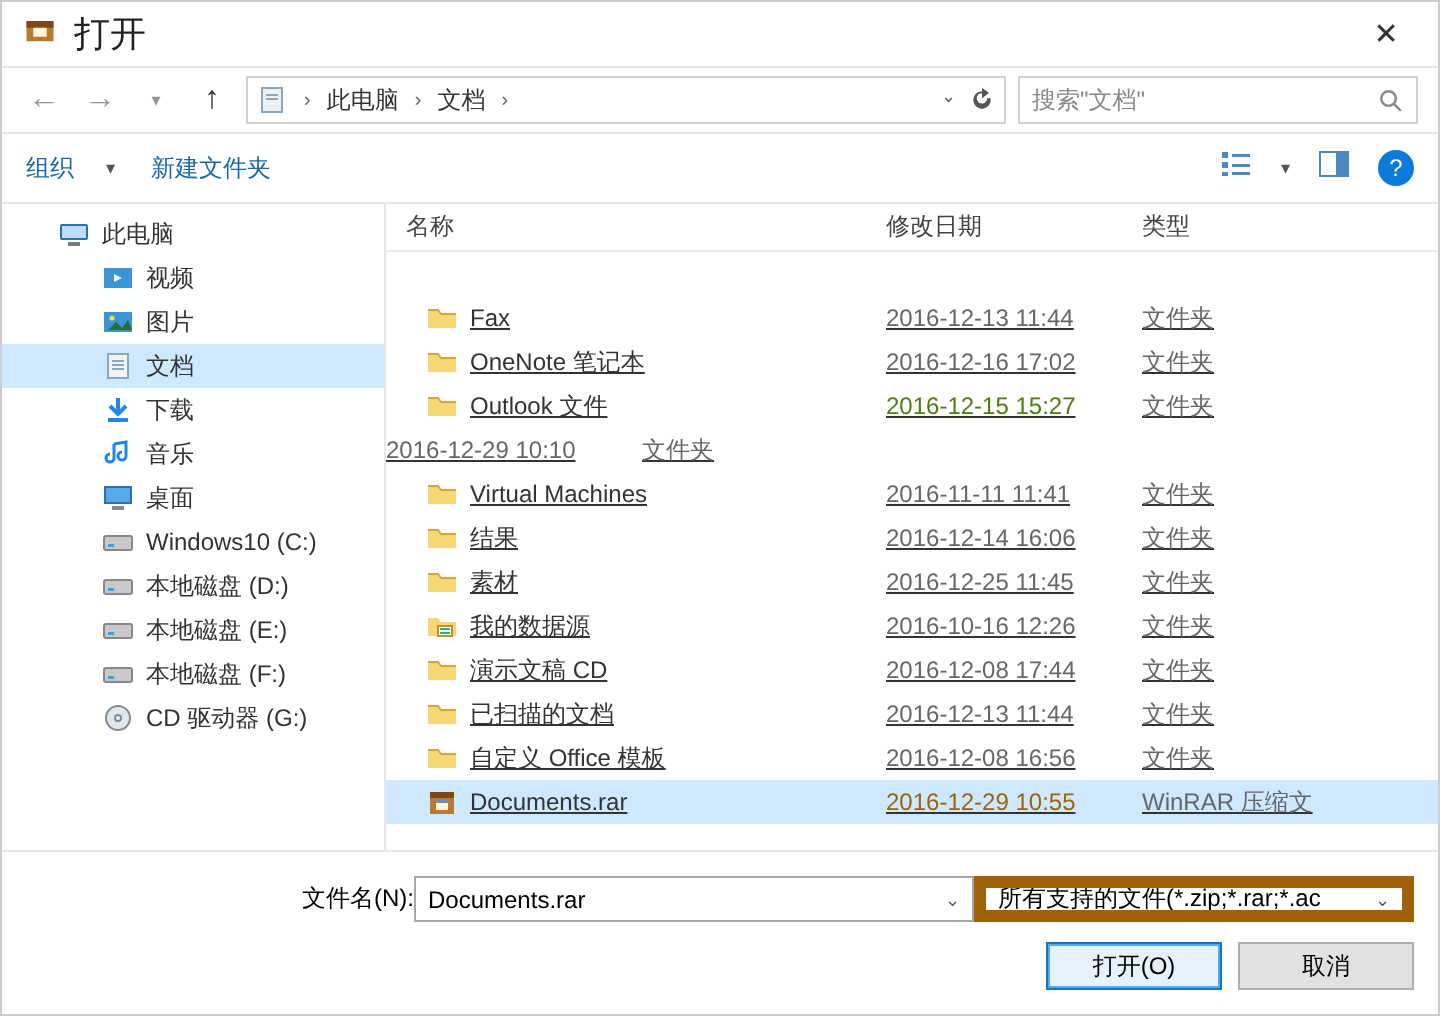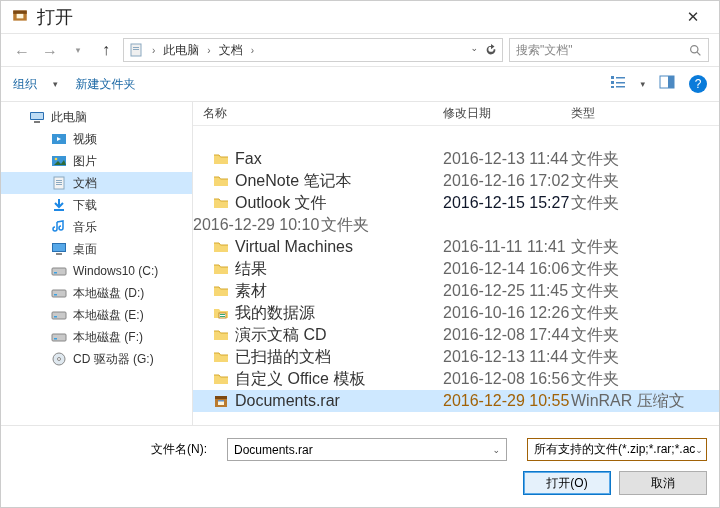--- a/index.html
+++ b/index.html
@@ -28,28 +28,28 @@
 .tree-row { display: flex; align-items: center; height: 22px; padding-left: 28px; gap: 6px; color: #333; cursor:pointer; white-space: nowrap;}
 .tree-row.child { padding-left: 50px; }
 .tree-row.selected { background: #cee8ff; }
 .t-icon { width: 16px; height: 16px; display:flex; align-items:center; justify-content:center;}
 .list { flex: 1; display: flex; flex-direction: column; min-width:0;gap:22px; }
 .list-header { display: flex; height: 24px; border-bottom: 1px solid #eaeaea; font-size: 12px; color: #444; }
 .col-name { width: 250px; padding-left: 10px; display:flex; align-items:center;}
 .col-date { width: 128px; display:flex; align-items:center;}
 .col-type { flex: 1; display:flex; align-items:center;}
 .list-body { flex: 1; overflow-y: auto; overflow-x: auto; }
-.list-row { display: flex; height: 22px; align-items: center; font-size: 16px; color: #333; cursor:pointer;}
+.list-row { display: flex; height: 22px; align-items: center; font-size: 12px; color: #333; cursor:pointer;text-decoration:underline;}
 .list-row.selected { background: #cee8ff; }
 .f-icon { width: 16px; height: 16px; margin: 0 6px 0 20px; display:flex; align-items:center; justify-content:center;}
 .bottom { border-top: 1px solid #e6e6e6; padding: 12px 12px 12px 0; display:flex; flex-direction:column; gap:10px; }
-.filename-row { display:flex; align-items:center; gap:20px; padding-left: 150px; }
+.filename-row { display:flex; align-items:center; gap:0; padding-left: 150px; }
 .filename-label { font-size: 12px; white-space:nowrap; }
 .filename-input { width: 280px; height: 23px; border: 1px solid #a7a7a7; font-size: 12px; padding: 0 6px; display:flex; align-items:center; justify-content:space-between;}
-.filter-dd { flex:1; height: 23px; border: 1px solid #a16207; font-size: 12px; padding: 0 6px; display:flex; align-items:center; justify-content:space-between; overflow:hidden; white-space:nowrap;}
+.filter-dd { flex:1; height: 23px; border: 6px solid #a16207; font-size: 12px; padding: 0 6px; display:flex; align-items:center; justify-content:space-between; overflow:hidden; white-space:nowrap;}
 .button-row { display:flex; justify-content:flex-end; gap:8px; }
 .btn { width: 88px; height: 24px; border: 1px solid #aeaeae; background: #e1e1e1; font-size: 12px; display:flex; align-items:center; justify-content:center; cursor:pointer;}
 .btn.primary { border: 1px solid #0d77c9; background: #e5f1fb; box-shadow: inset 0 0 0 1px #58a9e9; }
 .chev { font-size:9px; color:#555; }
 </style>
 </head>
 <body>
 
 <div class="dialog">
 
@@ -281,21 +281,21 @@
           <div class="list-row">
             <div class="col-name" style="padding-left:0;">
               <span class="f-icon">
                 <svg viewBox="0 0 16 16">
                   <path d="M1 4h5l1.5 2H15v7H1z" fill="#f7d774"></path>
                   <path d="M1 4h5l1.5 2H15" fill="none" stroke="#d6a92e"></path>
                 </svg>
               </span>
               <span>Outlook 文件</span>
             </div>
-            <div class="col-date" style="color:#0f172a;">2016-12-15 15:27</div>
+            <div class="col-date" style="color:#4d7c0f;">2016-12-15 15:27</div>
             <div class="col-type" style="color:#666;">文件夹</div>
           </div>
           <div class="list-row">
             <div class="col-date" style="color:#666;">2016-12-29 10:10</div>
             <div class="col-type" style="color:#666;">文件夹</div>
           </div>
           <div class="list-row">
             <div class="col-name" style="padding-left:0;">
               <span class="f-icon">
                 <svg viewBox="0 0 16 16">

